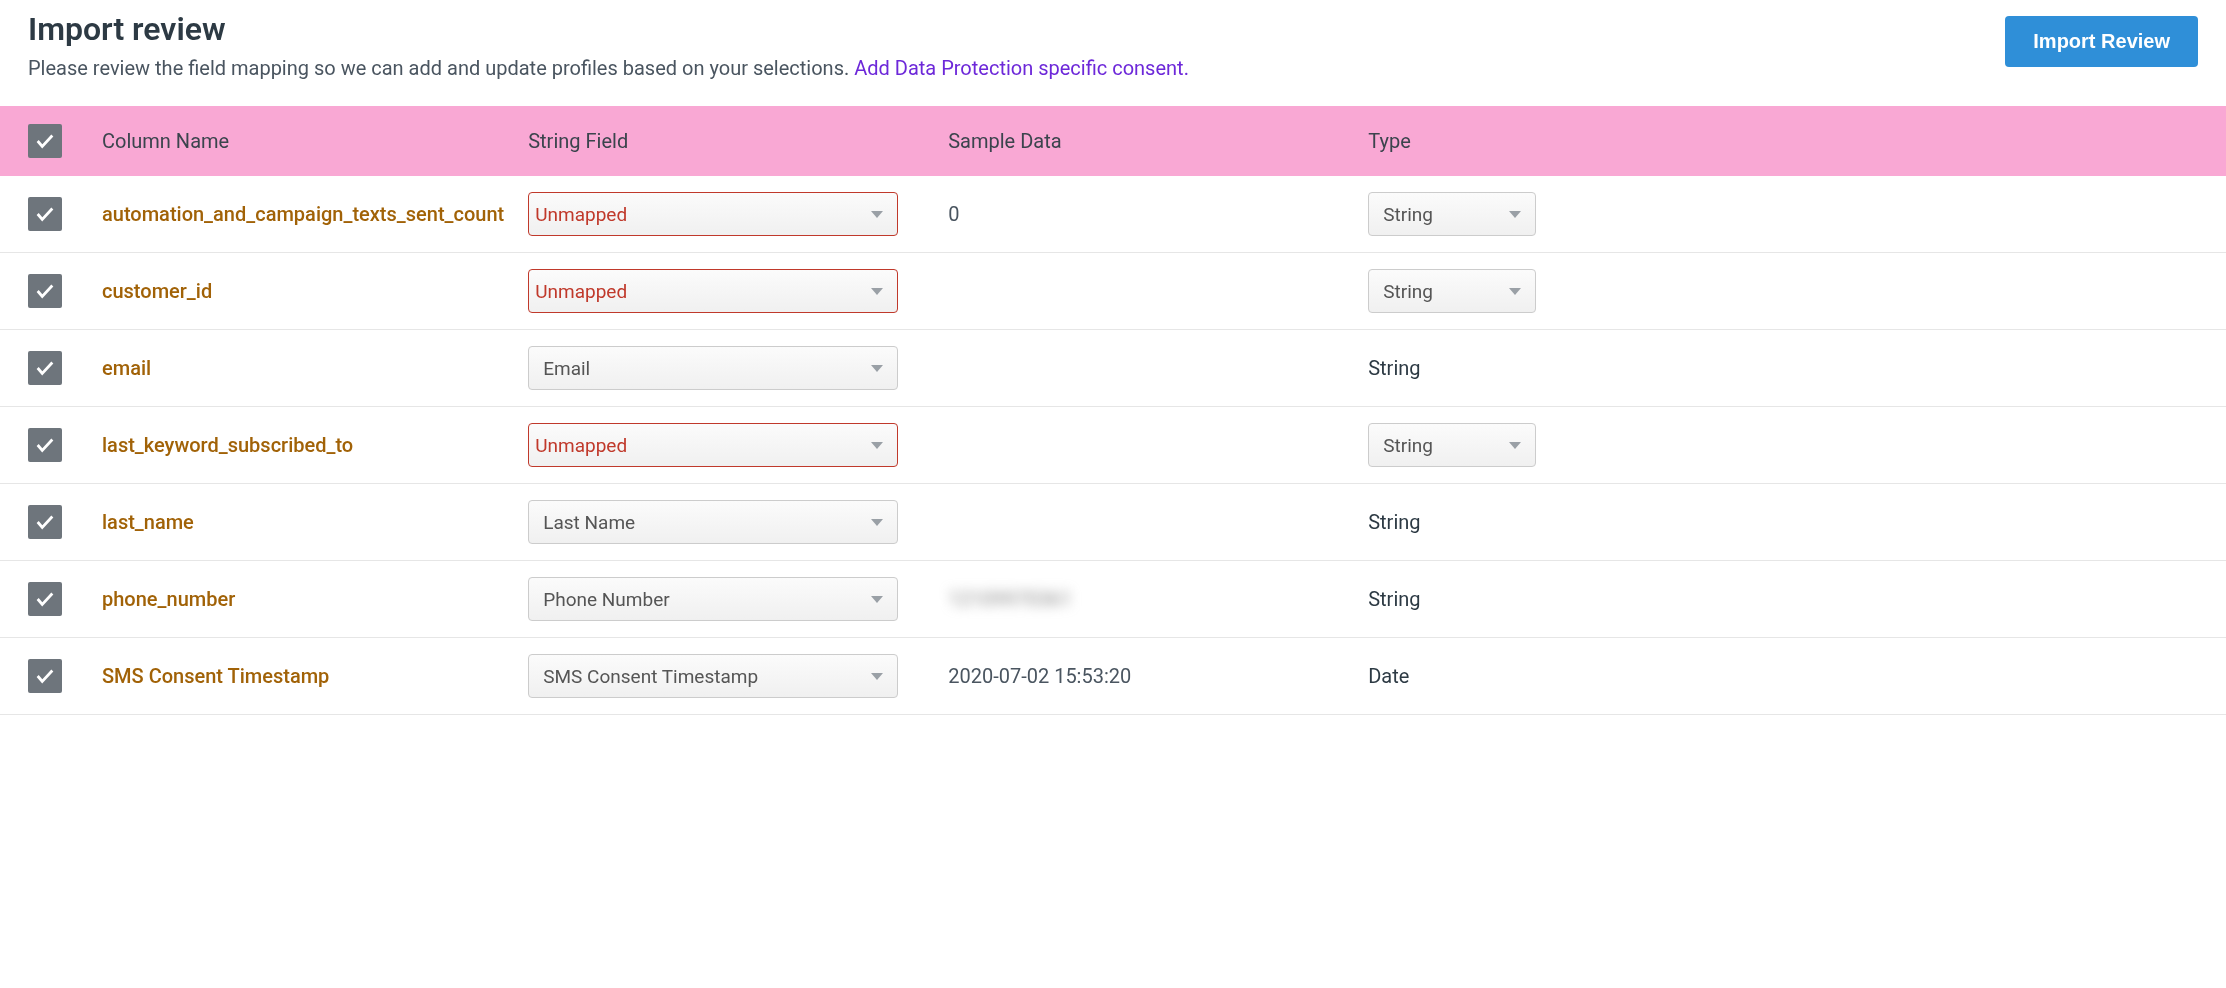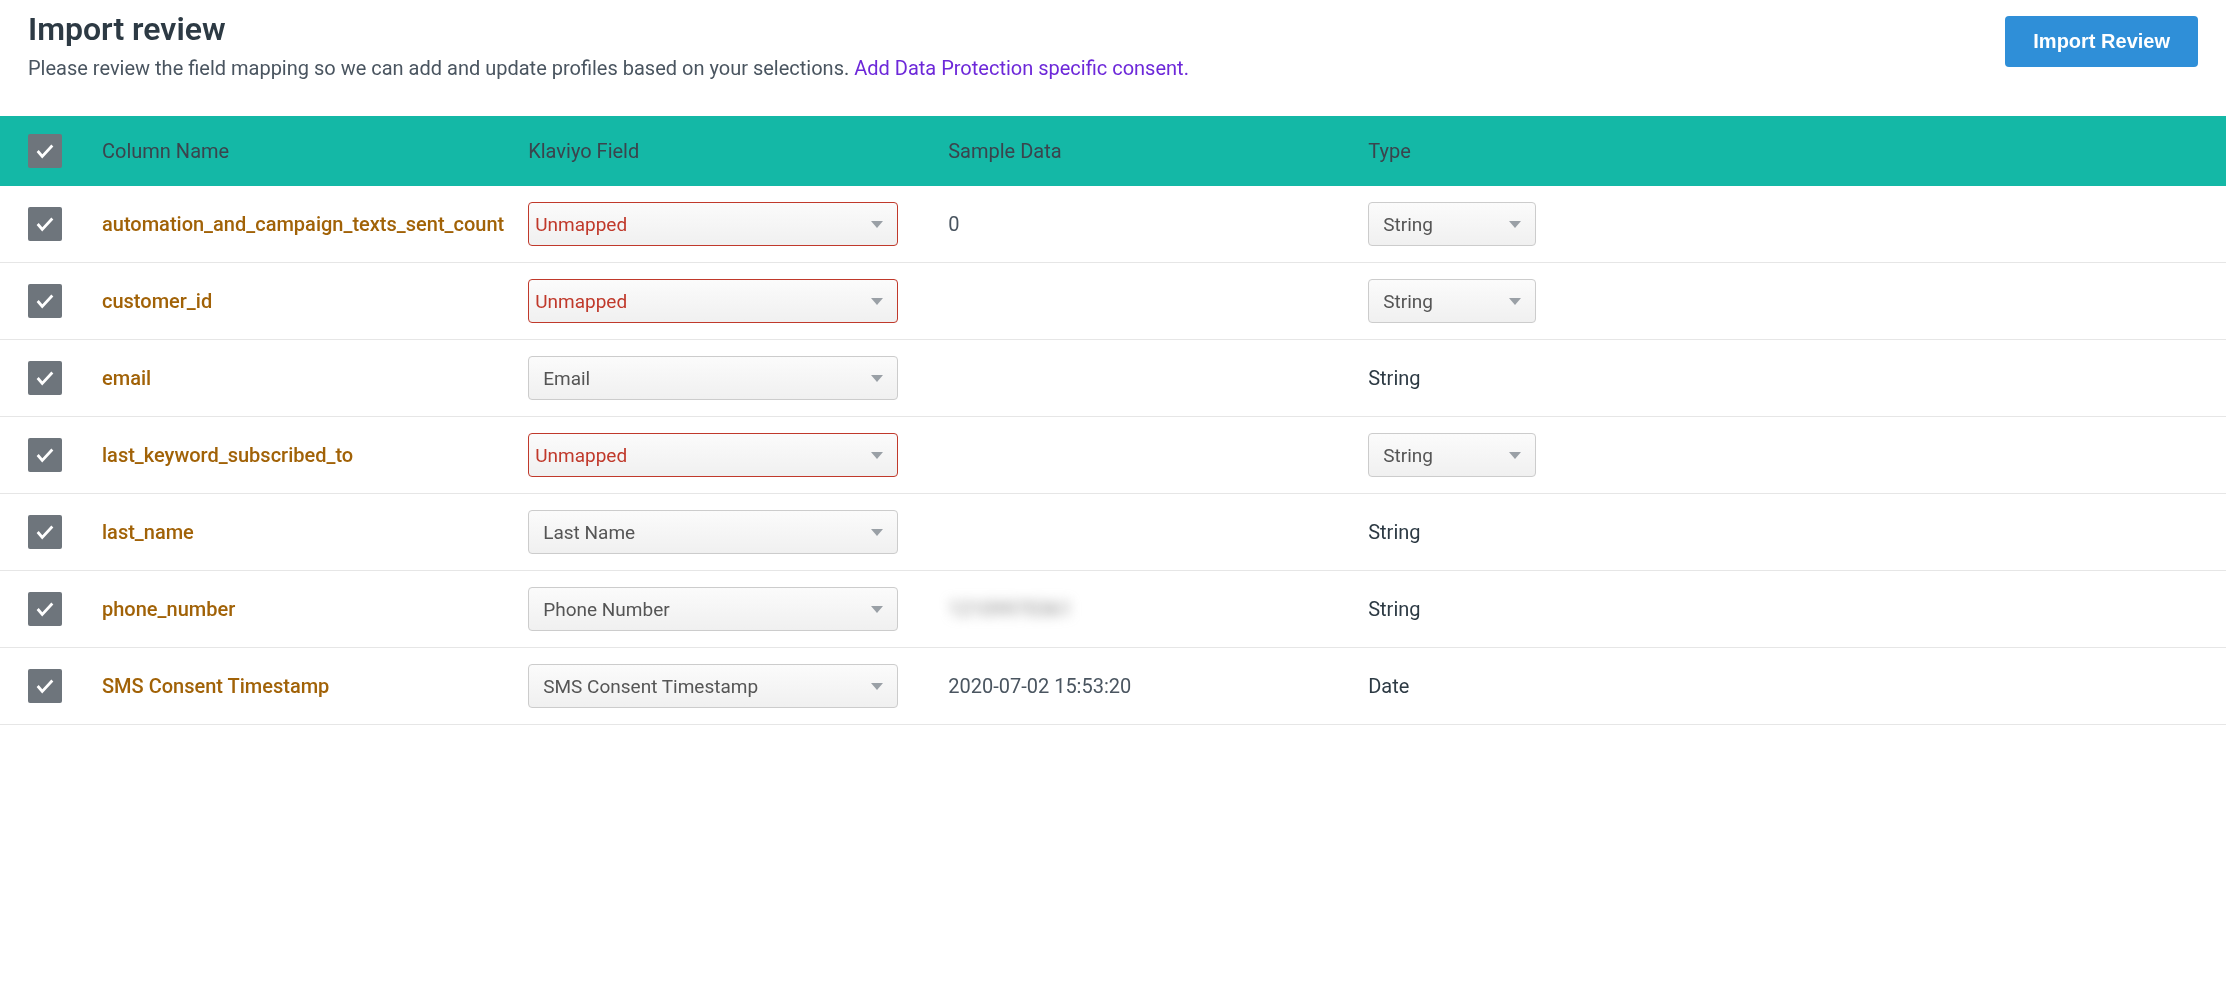--- a/index.html
+++ b/index.html
@@ -15,21 +15,21 @@
       -webkit-font-smoothing: antialiased;
     }
     .page {
       width: 100%;
       padding: 0;
     }
     .header {
       display: flex;
       justify-content: flex-end;
       align-items: flex-start;
-      padding: 10px 28px 36px 28px;
+      padding: 10px 28px 26px 28px;
     }
     .header-left {
       flex: 1;
     }
     .page-title {
       font-size: 32px;
       font-weight: 600;
       color: #2d3a44;
       margin-bottom: 8px;
     }
@@ -53,21 +53,21 @@
       font-weight: 600;
       cursor: pointer;
       white-space: nowrap;
       margin-top: 6px;
     }
     table.mapping-table {
       width: 100%;
       border-collapse: collapse;
     }
     .mapping-table thead tr {
-      background: #14b8a6;
+      background: #f9a8d4;
     }
     .mapping-table th {
       text-align: left;
       font-weight: 400;
       font-size: 20px;
       color: #3b444d;
       padding: 18px 12px;
     }
     .mapping-table td {
       border-bottom: 1px solid #e6e6e6;
@@ -164,21 +164,21 @@
     <thead>
       <tr>
         <th class="col-check">
           <div class="checkbox">
             <svg viewBox="0 0 24 24">
                 <polyline points="4 12 9 18 20 6"></polyline>
               </svg>
           </div>
         </th>
         <th class="col-name">Column Name</th>
-        <th class="col-field">Klaviyo Field</th>
+        <th class="col-field">String Field</th>
         <th class="col-sample">Sample Data</th>
         <th class="col-type">Type</th>
       </tr>
     </thead>
     <tbody id="table-body">
     <tr>
           <td class="col-check">
             <div class="checkbox">
               <svg viewBox="0 0 24 24">
                 <polyline points="4 12 9 18 20 6"></polyline>

